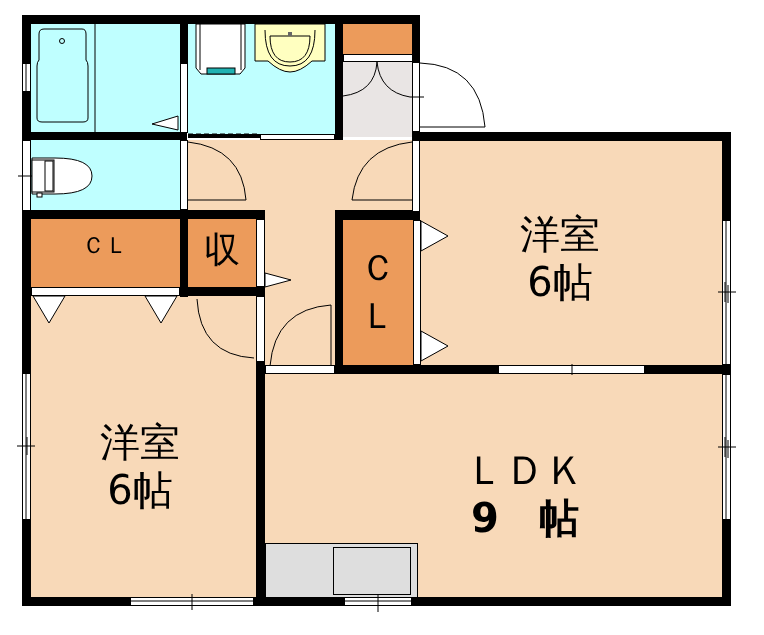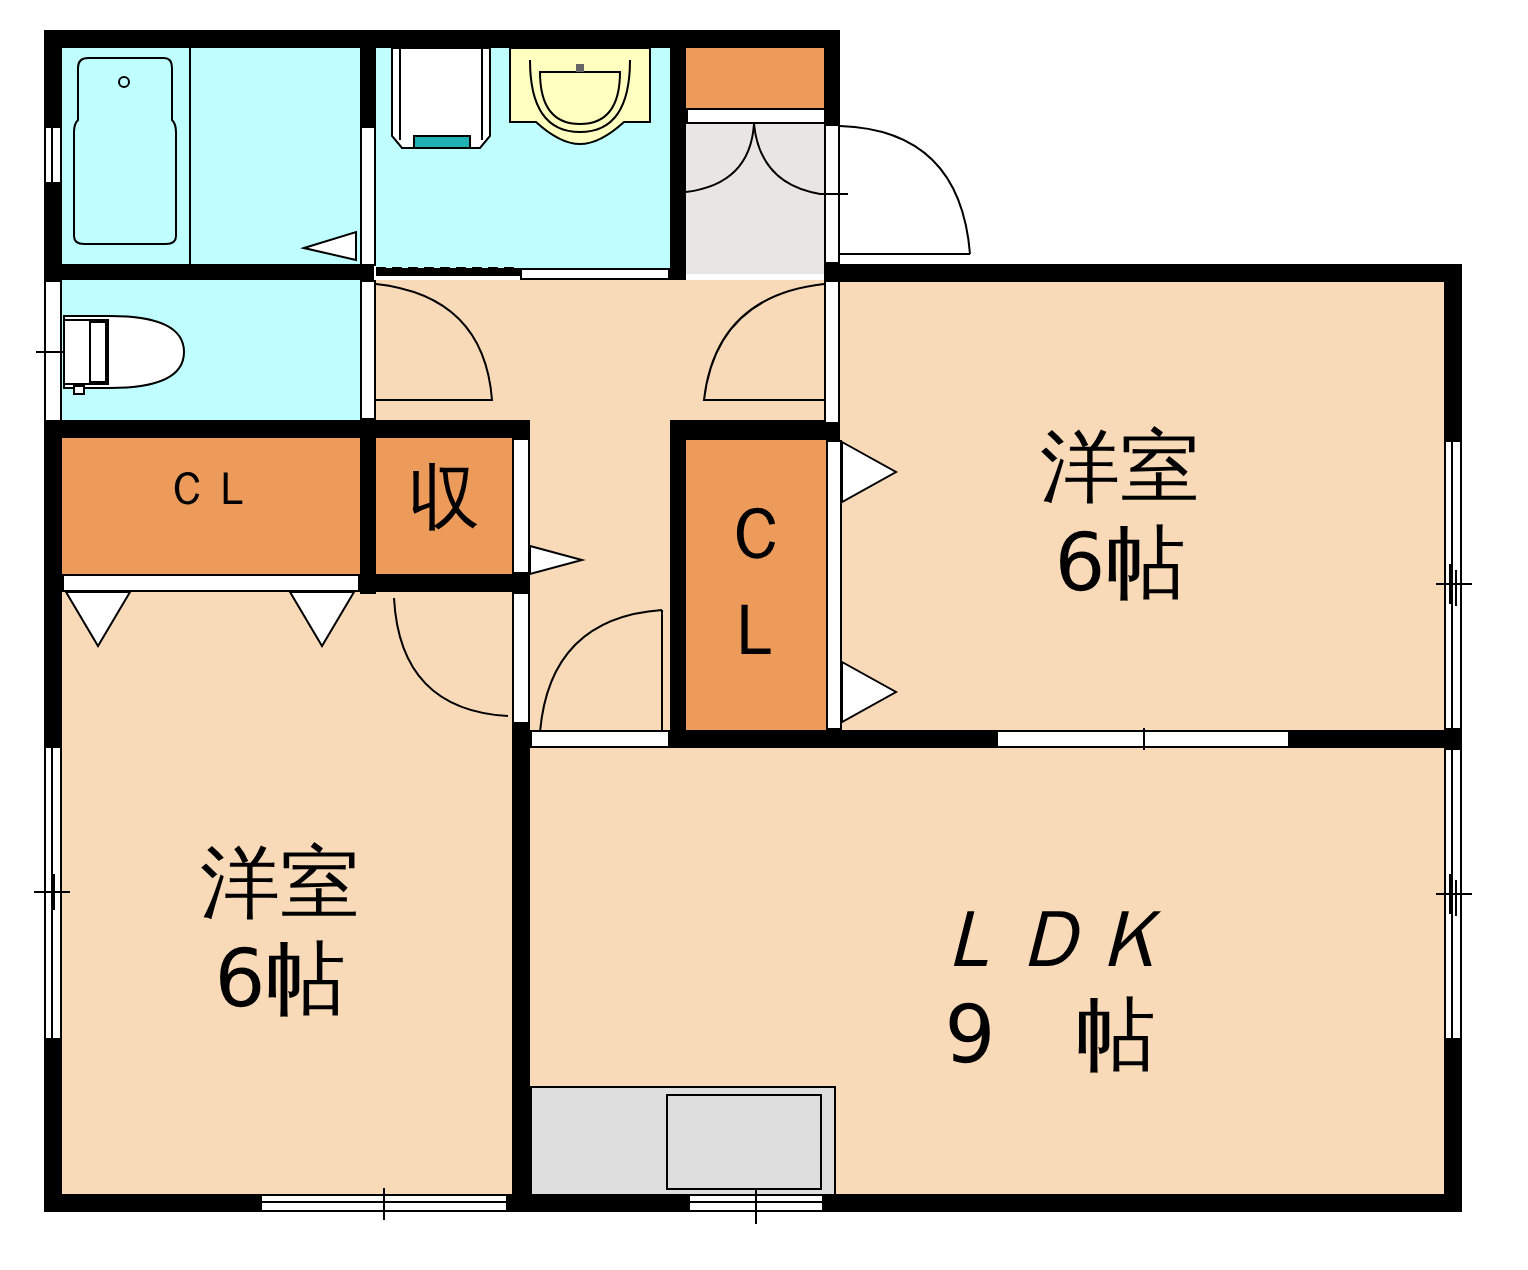--- a/index.html
+++ b/index.html
@@ -167,14 +167,14 @@
 <div class="label" style="left:188px;top:230px;width:68px;font-size:36px;">収</div>
 <div class="label" style="left:343px;top:248px;width:70px;font-size:36px;">Ｃ</div>
 <div class="label" style="left:343px;top:296px;width:70px;font-size:36px;">Ｌ</div>
 
 <div class="label" style="left:490px;top:212px;width:140px;font-size:40px;">洋室</div>
 <div class="label" style="left:490px;top:260px;width:140px;font-size:40px;">6帖</div>
 
 <div class="label" style="left:70px;top:420px;width:140px;font-size:40px;">洋室</div>
 <div class="label" style="left:70px;top:468px;width:140px;font-size:40px;">6帖</div>
 
-<div class="label" style="left:430px;top:448px;width:190px;font-size:40px;font-style:italic;">ＬＤＫ</div>
-<div class="label" style="left:430px;top:496px;width:190px;font-size:40px;">9　帖</div>
+<div class="label" style="left:430px;top:448px;width:190px;font-size:40px;">ＬＤＫ</div>
+<div class="label" style="left:430px;top:496px;width:190px;font-size:40px;font-weight:bold;">9　帖</div>
 
 </body></html>

